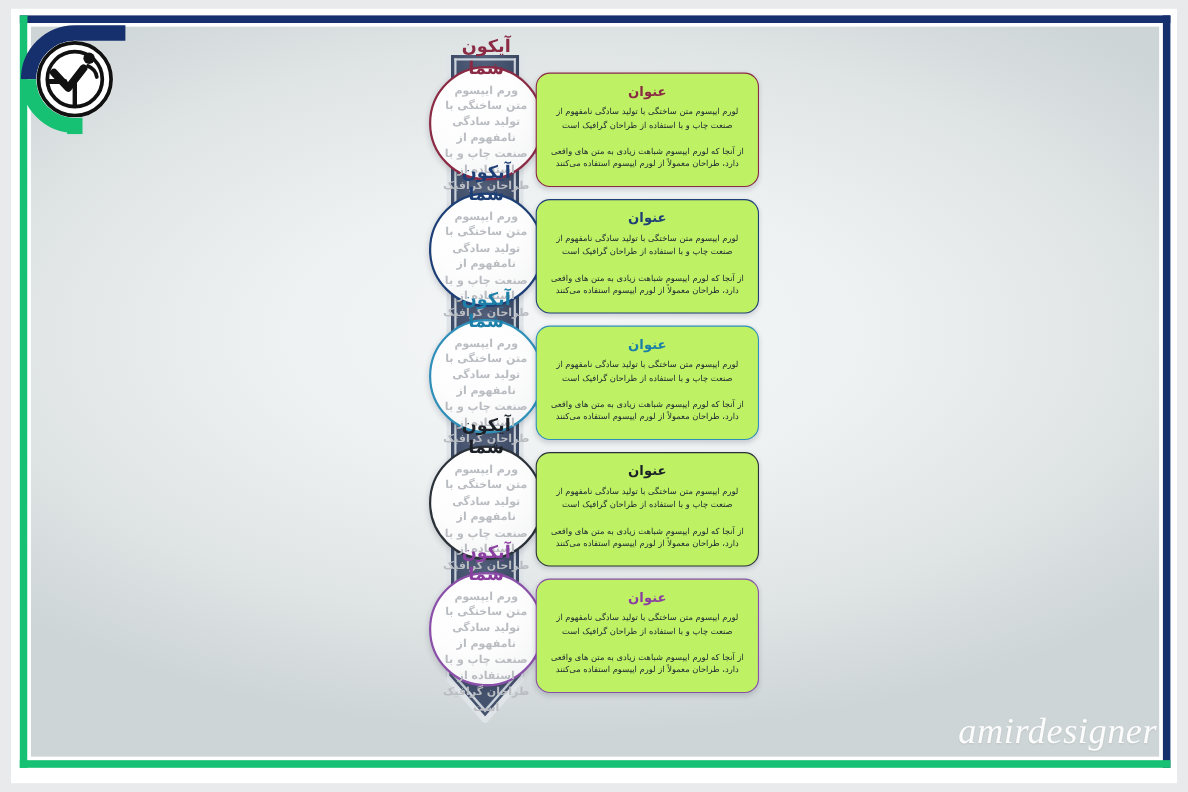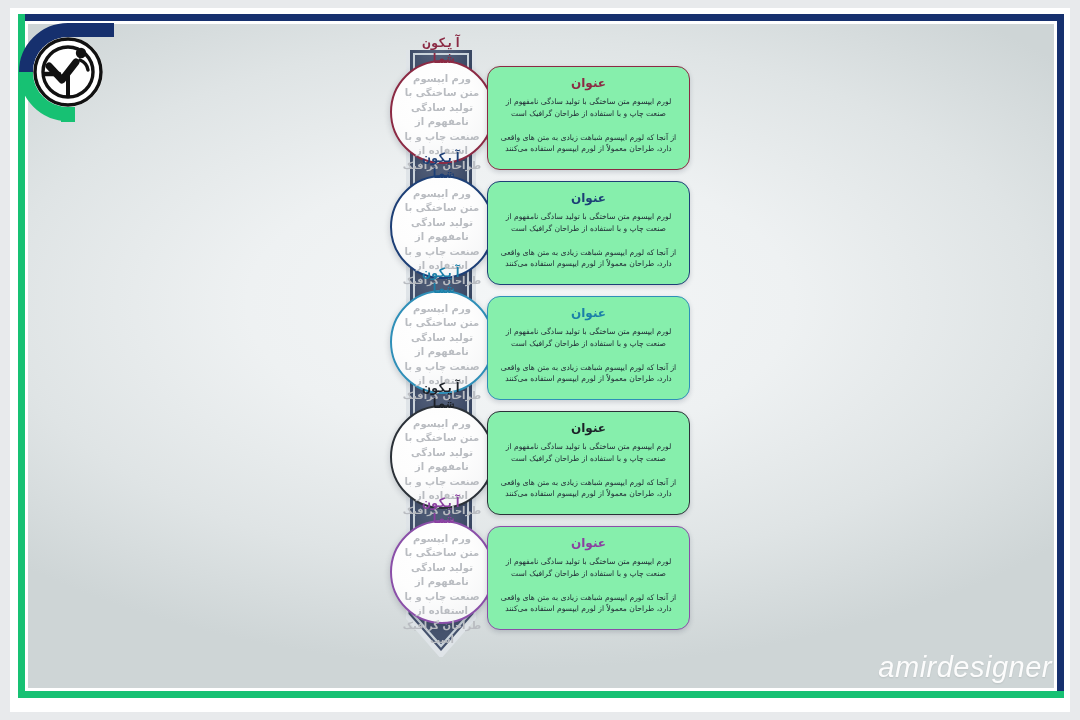--- a/index.html
+++ b/index.html
@@ -54,22 +54,22 @@
 
   
   .logo{
     position:absolute;left:18px;top:22px;width:100px;height:100px;
     z-index:40;
   }
 
   
   .watermark{
     position:absolute;right:28px;bottom:36px;
-    color:#ffffff;font-size:29px;
-    font-family:Liberation Sans, sans-serif;
+    color:#ffffff;font-size:33px;
+    font-family:Liberation Serif, serif;
     font-style:italic;letter-spacing:.5px;
     text-shadow:0 1px 2px rgba(0,0,0,.10);
     z-index:30;opacity:.95;margin-left:43px;
   }
 
   
   .spine{
     position:absolute;left:406px;top:50px;width:70px;height:600px;
     z-index:5;
   }
@@ -97,32 +97,31 @@
     position:absolute;left:390px;top:0;width:104px;height:104px;
     border-radius:50%;
     background:radial-gradient(circle at 38% 30%,#ffffff 0%,#fdfdfd 45%,#f0f1f3 100%);
     box-shadow:0 2px 6px rgba(30,40,60,.22);
     box-sizing:border-box;
     display:flex;flex-direction:column;align-items:center;justify-content:center;
     text-align:center;
     padding:6px 10px;
   }
   .node-title{
-    font-size:13px;font-weight:bold;line-height:1.22;
+    font-size:16px;font-weight:bold;line-height:1.22;
     margin-bottom:4px;
-    font-family:Liberation Mono, monospace;
   }
   .node-body{
     font-size:10px;line-height:1.45;color:#b9bcc1;font-weight:bold;
   }
 
   
   .card{
     position:absolute;left:487px;top:6px;width:203px;height:104px;
-    background:#86efac;
+    background:#bef264;
     border-radius:13px;
     box-sizing:border-box;
     box-shadow:0 2px 5px rgba(30,40,60,.18);
     padding:7px 12px 6px;
     text-align:center;
   }
   .card-title{
     font-size:12px;font-weight:bold;margin:2px 0 6px;
   }
   .card-p{

